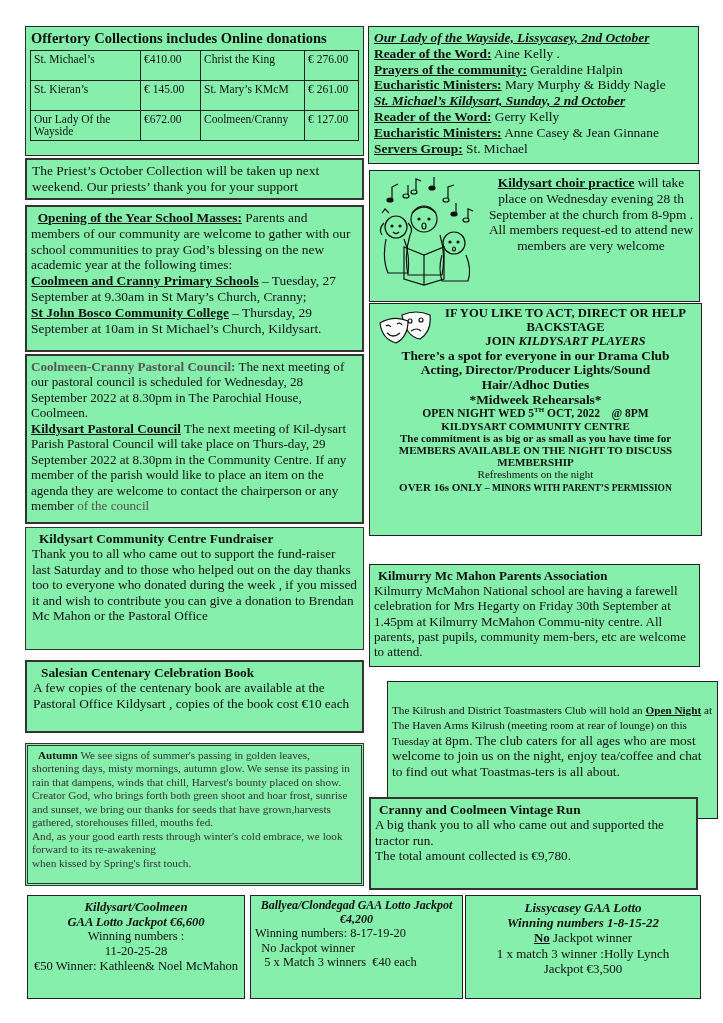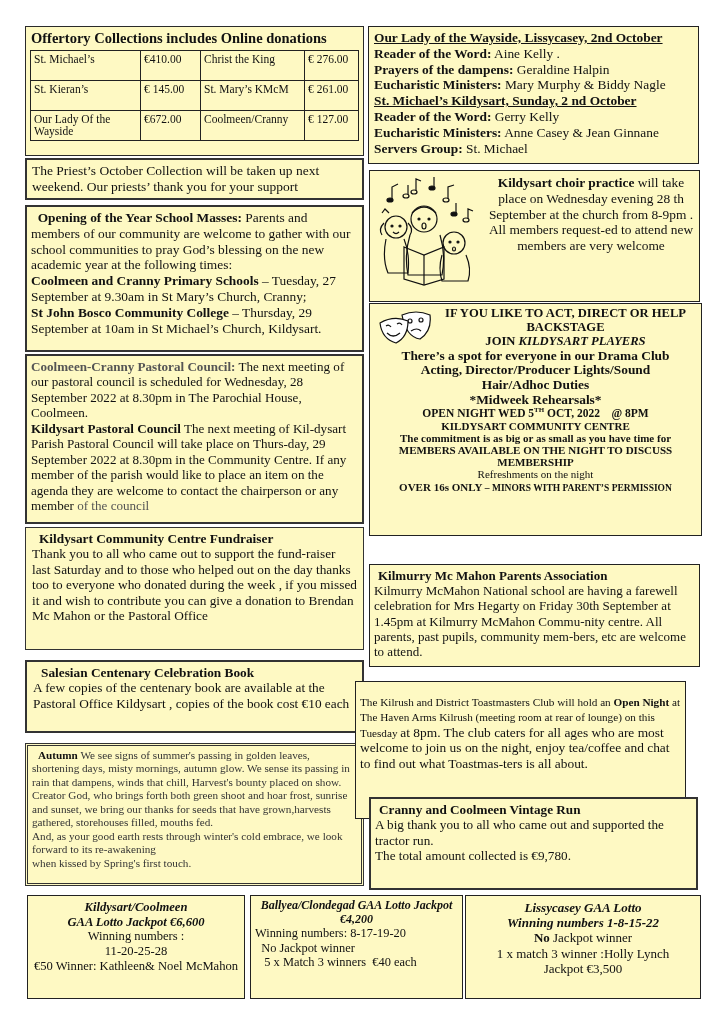--- a/index.html
+++ b/index.html
@@ -1,34 +1,34 @@
 <!DOCTYPE html>
 <html><head>
 <meta charset="utf-8">
 <style>
   * { box-sizing: border-box; margin: 0; padding: 0; }
   html, body { width: 723px; height: 1023px; background: #ffffff; overflow: hidden; }
   body { position: relative; font-family: "Liberation Serif", serif; color: #111; font-size: 13px; line-height: 1.16; }
-  .box { position: absolute; border: 1.5px solid #2a2a2a; background: #fef9c3; }
-  b, .b { font-weight: bold; }
+  .box { position: absolute; border: 1.5px solid #2a2a2a; background: #86efac; }
+  b, .b { font-weight: bold; text-decoration: underline; }
   .gray { color: #555; text-align: right; }
   p { margin: 0; }
 
   
   #offertory { left: 25px; top: 26px; width: 339px; height: 130px; padding: 3px 4px; }
   #offertory .title { font-weight: bold; font-size: 14.5px; margin: 0 0 3px 1px; }
   #offertory table { border-collapse: collapse; width: 100%; font-size: 11.5px; }
   #offertory td { border: 1.3px solid #222; vertical-align: top; padding: 2px 3px; height: 30px; line-height: 1.1; }
   #offertory td.c1 { width: 110px; }
   #offertory td.c2 { width: 60px; }
   #offertory td.c3 { width: 104px; }
 
   
   #readers { left: 368px; top: 26px; width: 331px; height: 138px; padding: 3px 5px; font-size: 13.4px; line-height: 1.18; border: 1.5px solid #222; }
-  #readers .hdr { font-weight: bold; text-decoration: underline; }
+  #readers .hdr { font-weight: bold; font-style: italic; text-decoration: underline; }
 
   
   #priest { left: 25px; top: 158px; width: 339px; height: 42px; padding: 3px 5px; font-size: 13.5px; line-height: 1.18; border: 2px solid #333; }
 
   
   #school { left: 25px; top: 205px; width: 339px; height: 147px; padding: 3px 4px; font-size: 13.4px; line-height: 1.18; border: 2px solid #333; }
 
   
   #pastoral { left: 25px; top: 354px; width: 339px; height: 170px; padding: 3px 4px; font-size: 13.1px; line-height: 1.18; border: 2px solid #333; }
   #pastoral .title1 { font-weight: bold; color: #555; }
@@ -61,21 +61,21 @@
   #drama .masks { position: absolute; left: 6px; top: 5px; width: 58px; height: 38px; }
   #drama .small { font-size: 11px; }
   #drama .norm { font-weight: normal; font-size: 11px; }
   #drama .lead { padding-left: 60px; }
 
   
   #kilmurry { left: 369px; top: 564px; width: 331px; height: 103px; padding: 3px 4px; font-size: 13px; line-height: 1.17; border: 1.5px solid #222; }
   #kilmurry .title { font-weight: bold; padding-left: 4px; }
 
   
-  #toast { left: 355px; top: 681px; width: 331px; height: 138px; padding: 12px 4px; line-height: 1.18; border: 1.5px solid #222; }
+  #toast { left: 387px; top: 681px; width: 331px; height: 138px; padding: 20px 4px; line-height: 1.18; border: 1.5px solid #222; }
   #toast .sm { font-size: 11.2px; }
   #toast .lg { font-size: 13.4px; }
 
   
   #vintage { left: 369px; top: 797px; width: 329px; height: 93px; padding: 3px 4px; font-size: 13.2px; line-height: 1.17; border: 2px solid #333; }
   #vintage .title { font-weight: bold; padding-left: 4px; }
 </style>
 </head>
 <body>
 
@@ -101,21 +101,21 @@
       <td class="c3">Coolmeen/Cranny</td>
       <td>€ 127.00</td>
     </tr>
   </tbody>
     </table>
 </div>
 
 <div class="box" id="readers">
   <div class="hdr">Our Lady of the Wayside, Lissycasey, 2nd  October</div>
   <div><b>Reader of the Word:</b><span>  Aine Kelly .</span></div>
-  <div><b>Prayers of the dampens:</b><span> Geraldine Halpin</span></div>
+  <div><b>Prayers of the community:</b><span> Geraldine Halpin</span></div>
   <div><b>Eucharistic Ministers:</b><span>  Mary Murphy &amp; Biddy Nagle</span></div>
   <div class="hdr">St. Michael’s Kildysart, Sunday, 2 nd October</div>
   <div><b>Reader of the Word:</b><span>  Gerry Kelly</span></div>
   <div><b>Eucharistic Ministers:</b><span>  Anne Casey &amp;  Jean Ginnane</span></div>
   <div><b>Servers Group:</b><span> St. Michael</span></div>
 </div>
 
 <div class="box" id="priest">
   <p> The Priest’s October Collection will be taken up  next weekend. Our priests’ thank you for your support</p>
 </div>

